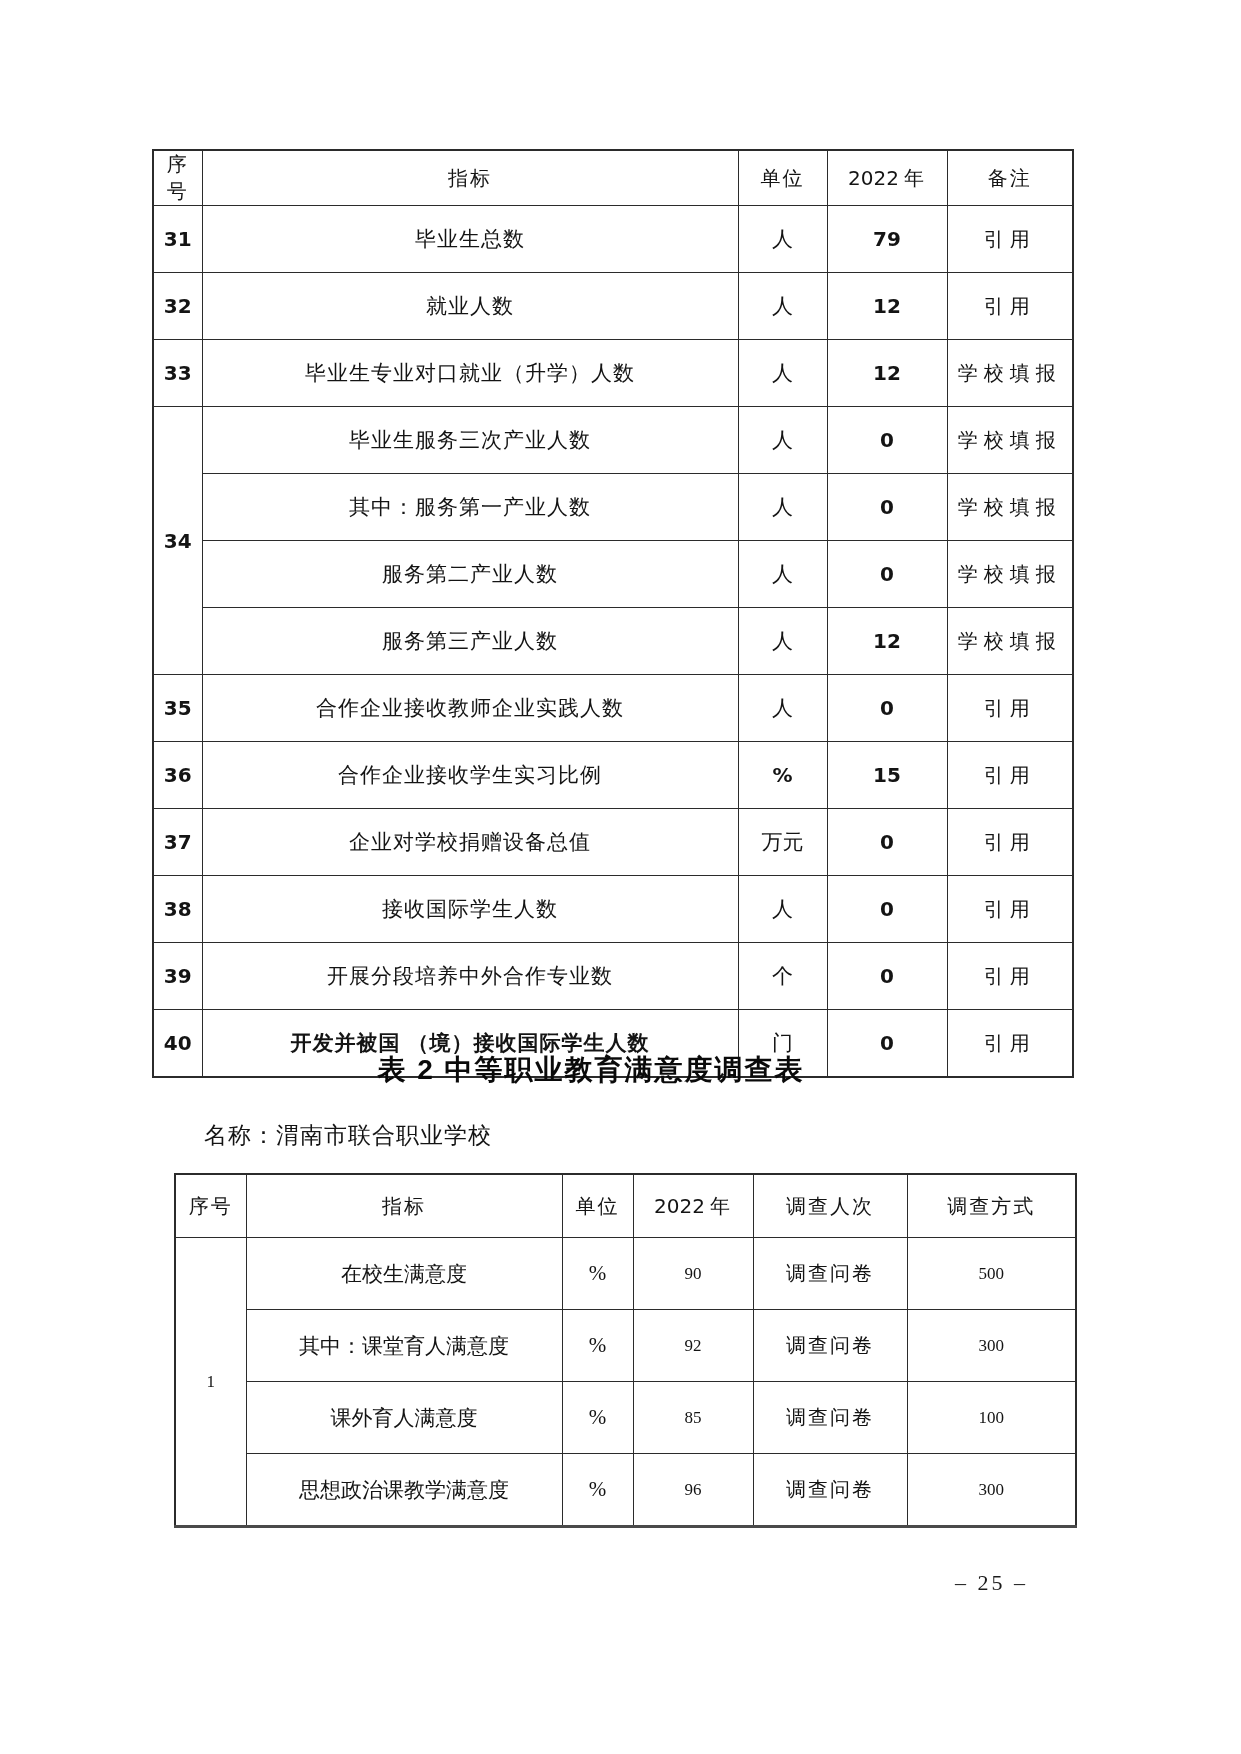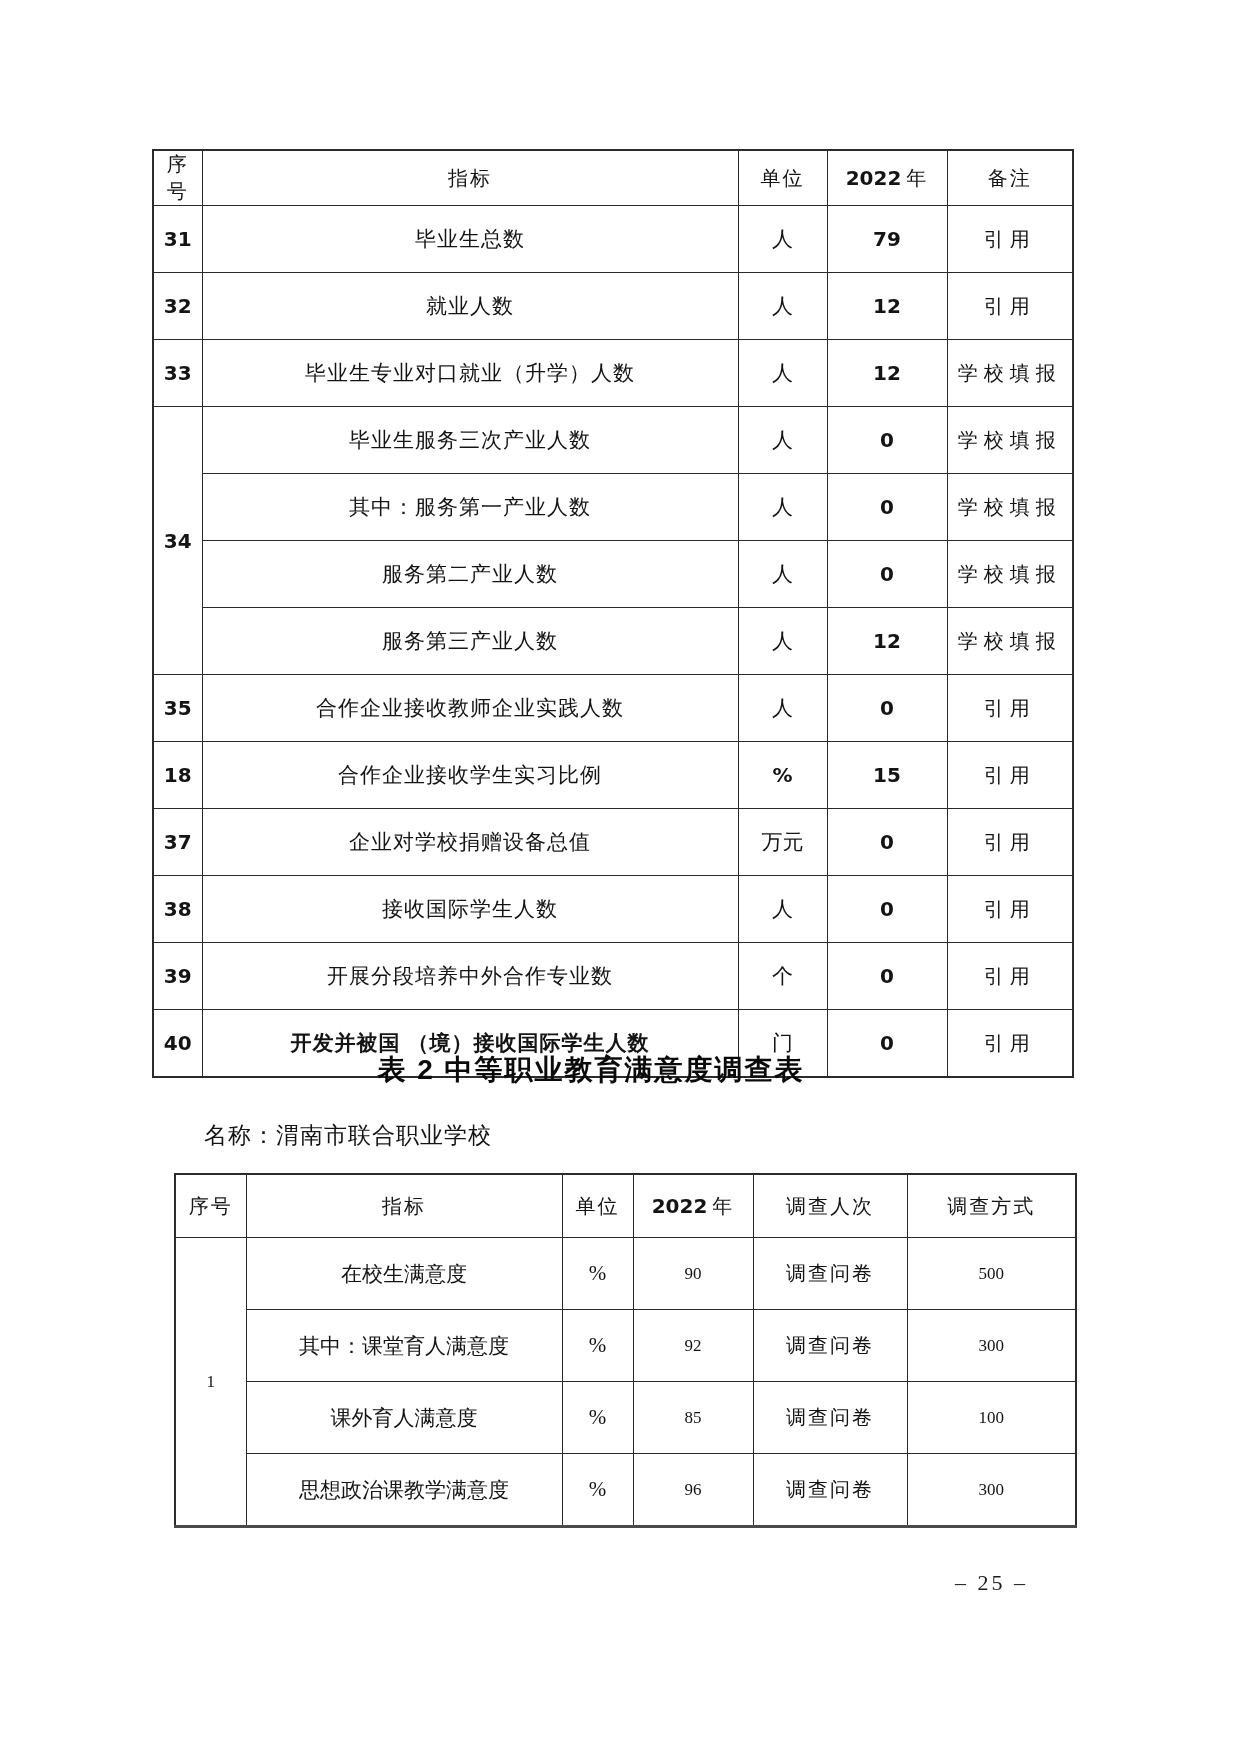--- a/index.html
+++ b/index.html
@@ -32,21 +32,21 @@
   }
   .t2 .hdr td{height:62px;font-size:20px;letter-spacing:2px;}
   .t2 td{height:71px;}
   
   .num{
     font-family:"DejaVu Sans", sans-serif;
     font-weight:600;font-size:20px;letter-spacing:0;
   }
   .yr-num{
     font-family:"DejaVu Sans", sans-serif;
-    font-weight:bold;font-size:20px;letter-spacing:0;
+    font-weight:normal;font-size:20px;letter-spacing:0;
   }
   .yr-suffix{margin-left:5px;}
   
   .note{letter-spacing:6px;font-size:20px;}
   .t1 .ind{font-size:21px;letter-spacing:1px;}
   .bold-ind{
     font-family:"Liberation Sans", sans-serif;
     font-weight:bold;letter-spacing:1px;
   }
   
@@ -138,21 +138,21 @@
     <td class="note">学校填报</td>
   </tr>
   <tr>
     <td class="num">35</td>
     <td class="ind">合作企业接收教师企业实践人数</td>
     <td>人</td>
     <td class="num">0</td>
     <td class="note">引用</td>
   </tr>
   <tr>
-    <td class="num">18</td>
+    <td class="num">36</td>
     <td class="ind">合作企业接收学生实习比例</td>
     <td class="num">%</td>
     <td class="num">15</td>
     <td class="note">引用</td>
   </tr>
   <tr>
     <td class="num">37</td>
     <td class="ind">企业对学校捐赠设备总值</td>
     <td>万元</td>
     <td class="num">0</td>

